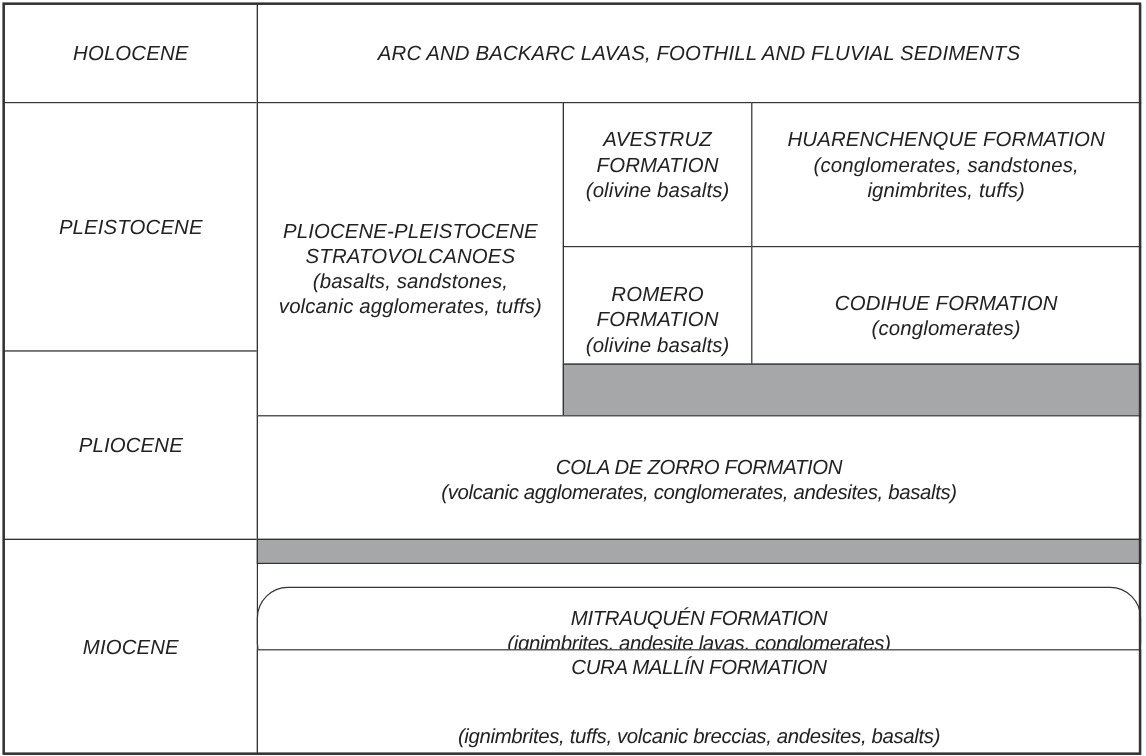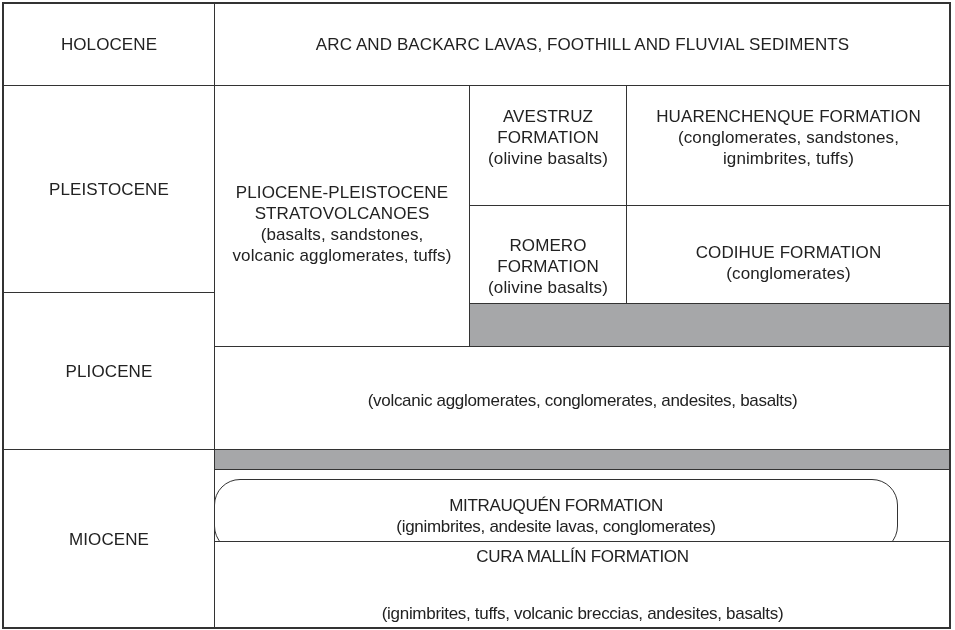--- a/index.html
+++ b/index.html
@@ -2,21 +2,21 @@
 <html><head>
   <meta charset="utf-8">
   <style>
     html, body { margin: 0; padding: 0; background: #ffffff; }
     body { width: 955px; height: 630px; position: relative; overflow: hidden;
            font-family: "Liberation Sans", "DejaVu Sans", sans-serif; color: #222222; }
     .cell { position: absolute; box-sizing: border-box; border: 1.5px solid #333333;
             background: #ffffff; display: flex; flex-direction: column;
             align-items: center; justify-content: center; text-align: center; }
     .grey { background: #a6a7a9; }
-    .t { font-size: 17px; line-height: 21px; letter-spacing: 0.1px; white-space: nowrap; display: block; }
+    .t { font-size: 17px; line-height: 21px; letter-spacing: 0.1px; white-space: nowrap; display: block; font-style: italic; }
     .epoch .t { font-size: 17px; }
     .frame { position: absolute; left: 2px; top: 2px; width: 949px; height: 627px;
              box-sizing: border-box; border: 2px solid #333333; pointer-events: none; }
     .narrow .t { letter-spacing: -0.3px; }
   </style>
 </head>
 <body>
 
 <div class="cell epoch" style="left:3px; top:3px; width:212px; height:83px;">
   <span class="t">HOLOCENE</span>
@@ -61,26 +61,27 @@
 </div>
 
 <div class="cell" style="left:626px; top:205px; width:325px; height:99px; justify-content:flex-start; padding-top:36px;">
   <span class="t">CODIHUE FORMATION</span>
   <span class="t">(conglomerates)</span>
 </div>
 
 <div class="cell grey" style="left:469px; top:303px; width:482px; height:44px;"></div>
 
 <div class="cell narrow" style="left:214px; top:346px; width:737px; height:104px; padding-top:4px;">
+  <span class="t">COLA DE ZORRO FORMATION</span>
   <span class="t">(volcanic agglomerates, conglomerates, andesites, basalts)</span>
 </div>
 
 <div class="cell grey" style="left:214px; top:449px; width:737px; height:21px;"></div>
 
-<div class="cell narrow" style="left:214px; top:479px; width:684px; height:73px;border-radius:26px;">
+<div class="cell narrow" style="left:214px; top:489px; width:737px; height:73px;border-radius:26px;">
   <span class="t">MITRAUQUÉN FORMATION</span>
   <span class="t">(ignimbrites, andesite lavas, conglomerates)</span>
 </div>
 
 <div class="cell narrow" style="left:214px; top:541px; width:737px; height:88px;gap:36px;">
   <span class="t">CURA MALLÍN FORMATION</span>
   <span class="t">(ignimbrites, tuffs, volcanic breccias, andesites, basalts)</span>
 </div>
 
 <div class="frame"></div>

